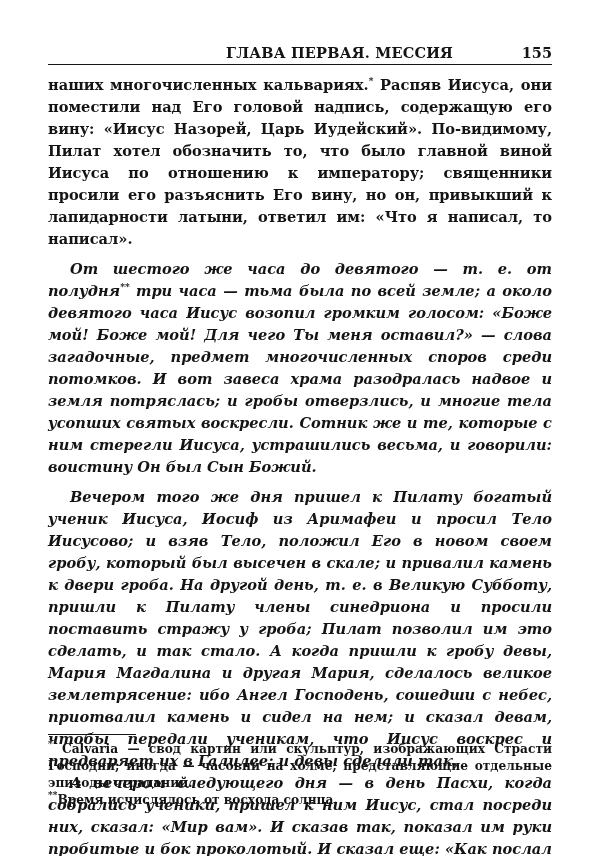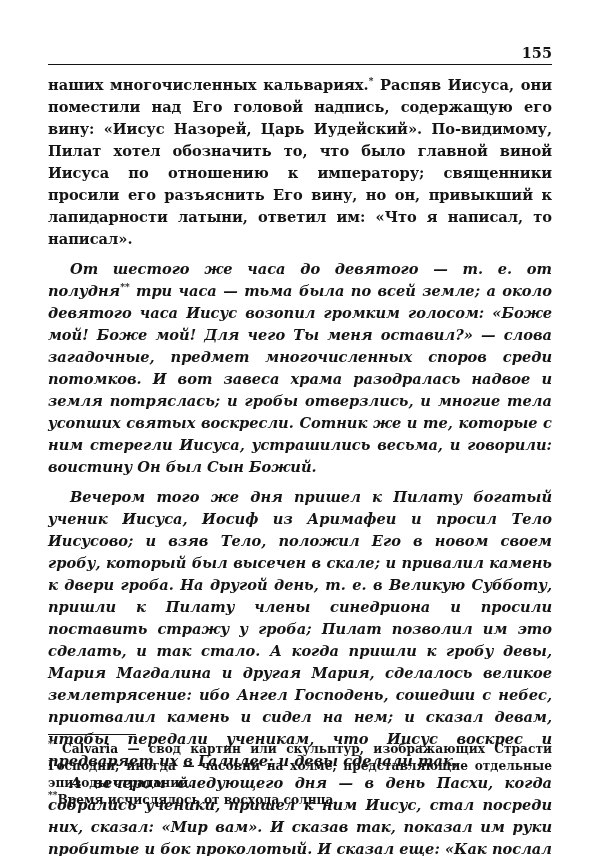--- a/index.html
+++ b/index.html
@@ -20,20 +20,21 @@
   .fn-rule { position:absolute; top:734px; left:0; width:88px; border-top:1px solid #141414; }
   .footnotes { position:absolute; top:741px; left:0; width:504px;
     font-family:"DejaVu Serif", serif; font-weight:bold; font-size:12.2px; line-height:17px; text-align:justify; }
   .footnotes p { margin:0; }
 </style>
 </head>
 <body>
 
 <div class="page">
   <div class="running-head">
+    <span class="rh-title">ГЛАВА ПЕРВАЯ. МЕССИЯ</span>
     <span class="rh-num">155</span>
   </div>
   <div class="head-rule"></div>
 
   <div class="body" id="body-text">
       <p><span>наших многочисленных кальвариях.</span><sup>*</sup><span> Распяв Иисуса, они поместили над Его головой надпись, содержащую его вину: «Иисус Назорей, Царь Иудейский». По-видимому, Пилат хотел обозначить то, что было главной виной Иисуса по отношению к императору; священники просили его разъяснить Его вину, но он, привыкший к лапидарности латыни, ответил им: «Что я написал, то написал».</span></p>
       <p class="ind gap"><span>От шестого же часа до девятого — т. е. от полудня</span><sup>**</sup><span> три часа — тьма была по всей земле; а около девятого часа Иисус возопил громким голосом: «Боже мой! Боже мой! Для чего Ты меня оставил?» — слова загадочные, предмет многочисленных споров среди потомков. И вот завеса храма разодралась надвое и земля потряслась; и гробы отверзлись, и многие тела усопших святых воскресли. Сотник же и те, которые с ним стерегли Иисуса, устрашились весьма, и говорили: воистину Он был Сын Божий.</span></p>
       <p class="ind gap"><span>Вечером того же дня пришел к Пилату богатый ученик Иисуса, Иосиф из Аримафеи и просил Тело Иисусово; и взяв Тело, положил Его в новом своем гробу, который был высечен в скале; и привалил камень к двери гроба. На другой день, т. е. в Великую Субботу, пришли к Пилату члены синедриона и просили поставить стражу у гроба; Пилат позволил им это сделать, и так стало. А когда пришли к гробу девы, Мария Магдалина и другая Мария, сделалось великое землетрясение: ибо Ангел Господень, сошедши с небес, приотвалил камень и сидел на нем; и сказал девам, чтобы передали ученикам, что Иисус воскрес и предваряет их в Галилее; и девы сделали так.</span></p>
       <p class="ind"><span>А вечером следующего дня — в день Пасхи, когда собрались ученики, пришел к ним Иисус, стал посреди них, сказал: «Мир вам». И сказав так, показал им руки пробитые и бок проколотый. И сказал еще: «Как послал Меня Отец, так и Я посылаю вас». Сказав это, дунул и говорит им: «Примите Духа Святого: кому простите грехи, тому простятся; на ком оставите, на том останутся».</span></p>
     </div>

